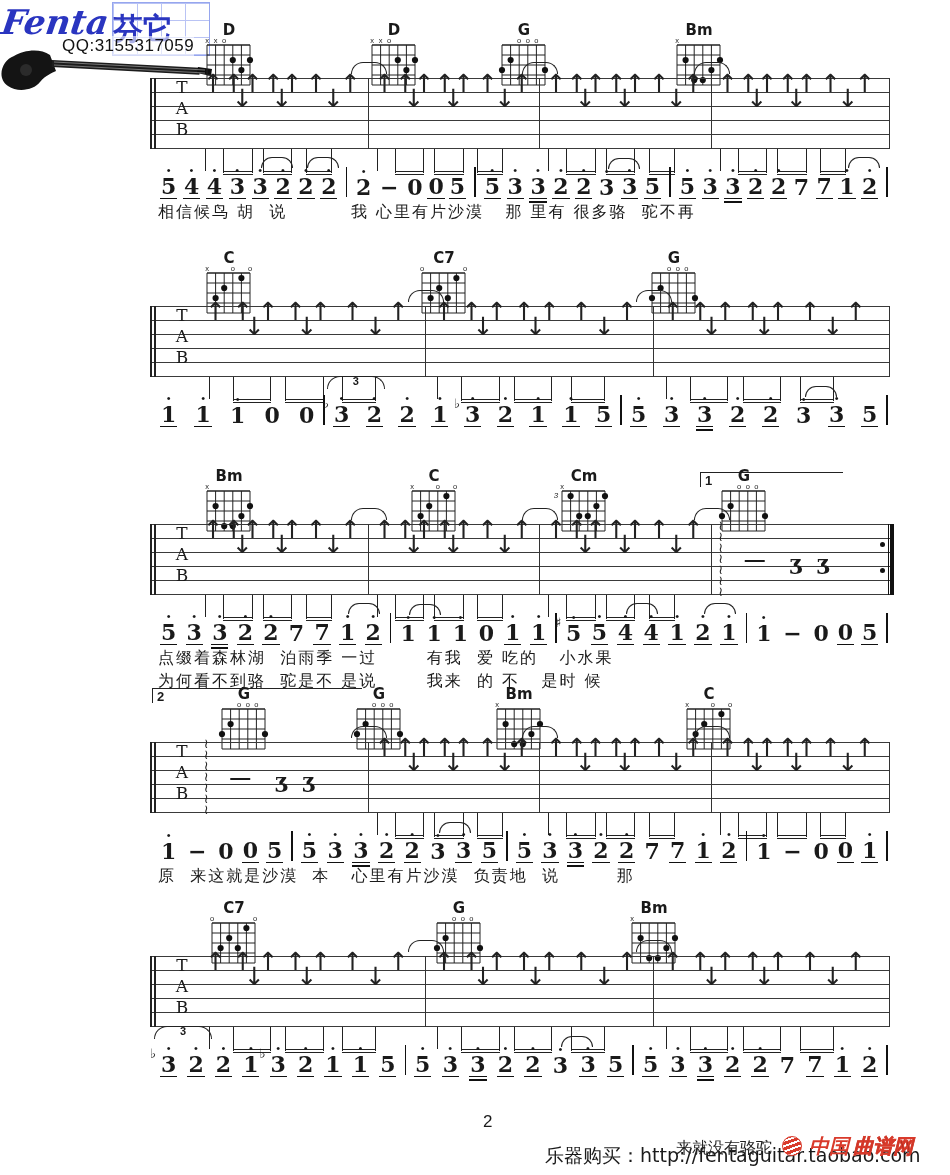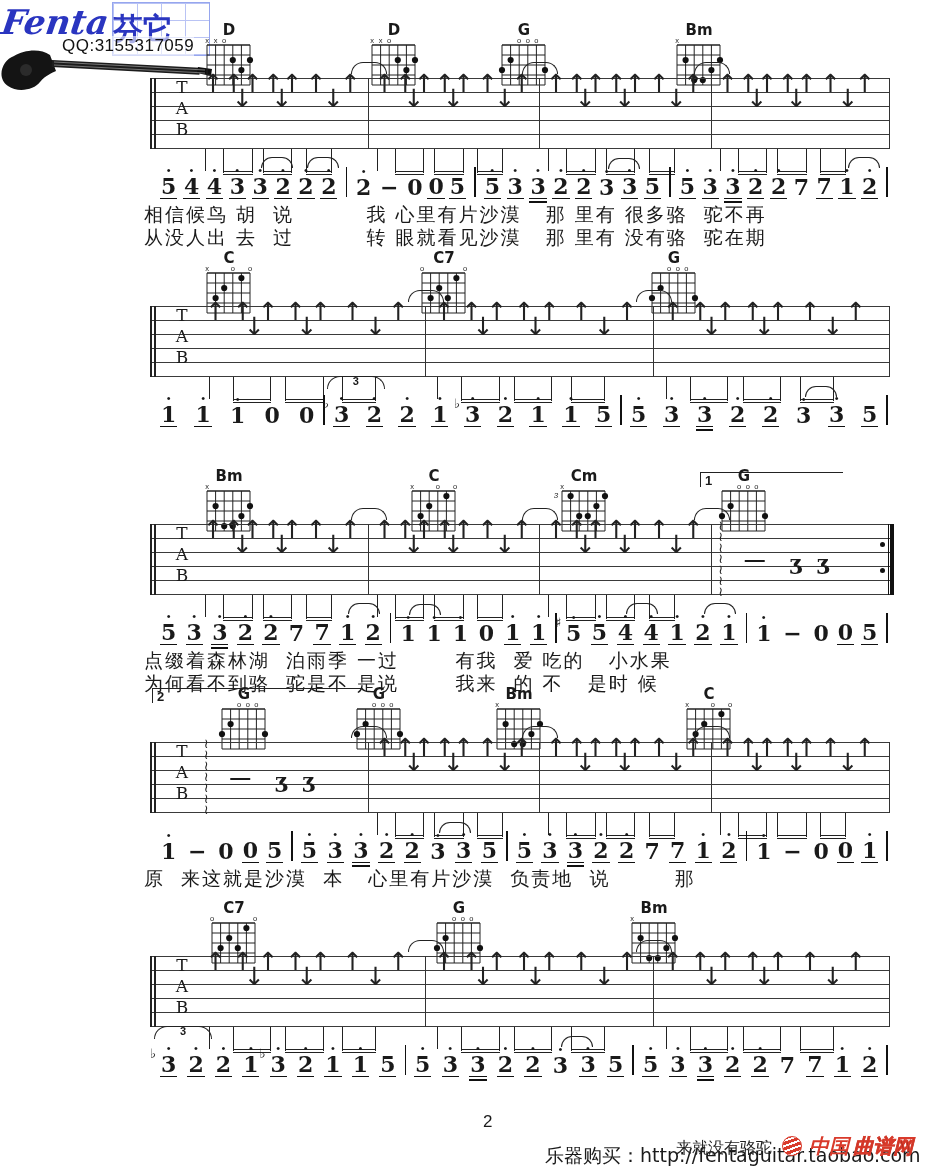--- a/index.html
+++ b/index.html
@@ -51,21 +51,21 @@
   .odot{display:block;height:8px;line-height:8px;font-size:11px;}
   .num{position:relative;display:inline-block;font-family:"DejaVu Serif",serif;font-weight:600;
        font-size:22px;line-height:24px;padding:0 1px;}
   .num.u1,.num.u2{border-bottom:1.6px solid #111;}
   .num.u2::after{content:"";position:absolute;left:0;right:0;bottom:-4.6px;height:1.6px;background:#111;}
   .accid{position:absolute;left:-10px;top:2px;font-size:13px;font-family:"DejaVu Sans",sans-serif;}
   .ntie{position:absolute;top:-9px;left:55%;width:30px;height:10px;border:1.5px solid #222;border-bottom:none;border-radius:15px 15px 0 0;}
   .trip{position:absolute;top:-18px;left:-6px;width:56px;height:12px;border:1.4px solid #222;border-bottom:none;border-radius:28px 28px 0 0;
         font-size:11px;font-weight:bold;line-height:8px;text-align:center;}
   
-  .lyr{position:absolute;left:144px;width:780px;font-size:19px;letter-spacing:2px;
+  .lyr{position:absolute;left:158px;width:780px;font-size:16px;letter-spacing:2px;
        font-family:"DejaVu Sans",sans-serif;white-space:pre;}
   .lyr.l1{top:178px;} .lyr.l2{top:201px;}
   
   #pagenum{position:absolute;left:483px;top:1112px;font-size:17px;}
   #dl{position:absolute;left:545px;top:1114px;font-size:19px;font-family:"DejaVu Sans",sans-serif;}
   #buy{position:absolute;left:545px;top:1143px;font-size:19px;font-family:"DejaVu Sans",sans-serif;}
   #wm{position:absolute;left:676px;top:1133px;white-space:nowrap;}
   #wm .pre{font-size:16px;color:#222;}
   #wm .ic{display:inline-block;width:18px;height:18px;border-radius:50%;vertical-align:-3px;margin:0 2px 0 6px;
       background:repeating-linear-gradient(-20deg,#d93a2b 0 3px,#fff 3px 5px);border:1px solid #d93a2b;}
@@ -283,21 +283,20 @@
             <div class="note"><div class="odot">•</div><div class="num u1">2</div></div>
             <div class="note"><div class="odot">•</div><div class="num u1">2</div></div>
             <div class="note"><div class="odot">&nbsp;</div><div class="num">7</div></div>
             <div class="note"><div class="odot">&nbsp;</div><div class="num u1">7</div></div>
             <div class="note"><div class="ntie"></div><div class="odot">•</div><div class="num u1">1</div></div>
             <div class="note"><div class="odot">•</div><div class="num u1">2</div></div>
           </div>
           <div class="jbar"></div>
         </div>
         <div class="lyr l1">相信候鸟 胡  说         我 心里有片沙漠   那 里有 很多骆  驼不再</div>
-        <div class="lyr l2">从没人出 去  过         转 眼就看见沙漠   那 里有 没有骆  驼在期</div>
       </div>
       <div class="system" style="top: 252px;">
         <div class="chord" style="left: 198px;"><div class="cname">C</div><span><svg width="62" height="52" viewBox="0 0 62 52">
               <line x1="9" y1="9" x2="9" y2="49" stroke="#222" stroke-width="1"></line>
               <line x1="17.6" y1="9" x2="17.6" y2="49" stroke="#222" stroke-width="1"></line>
               <line x1="26.2" y1="9" x2="26.2" y2="49" stroke="#222" stroke-width="1"></line>
               <line x1="34.8" y1="9" x2="34.8" y2="49" stroke="#222" stroke-width="1"></line>
               <line x1="43.4" y1="9" x2="43.4" y2="49" stroke="#222" stroke-width="1"></line>
               <line x1="52" y1="9" x2="52" y2="49" stroke="#222" stroke-width="1"></line>
               <line x1="9" y1="9" x2="52" y2="9" stroke="#222" stroke-width="1.6"></line>

